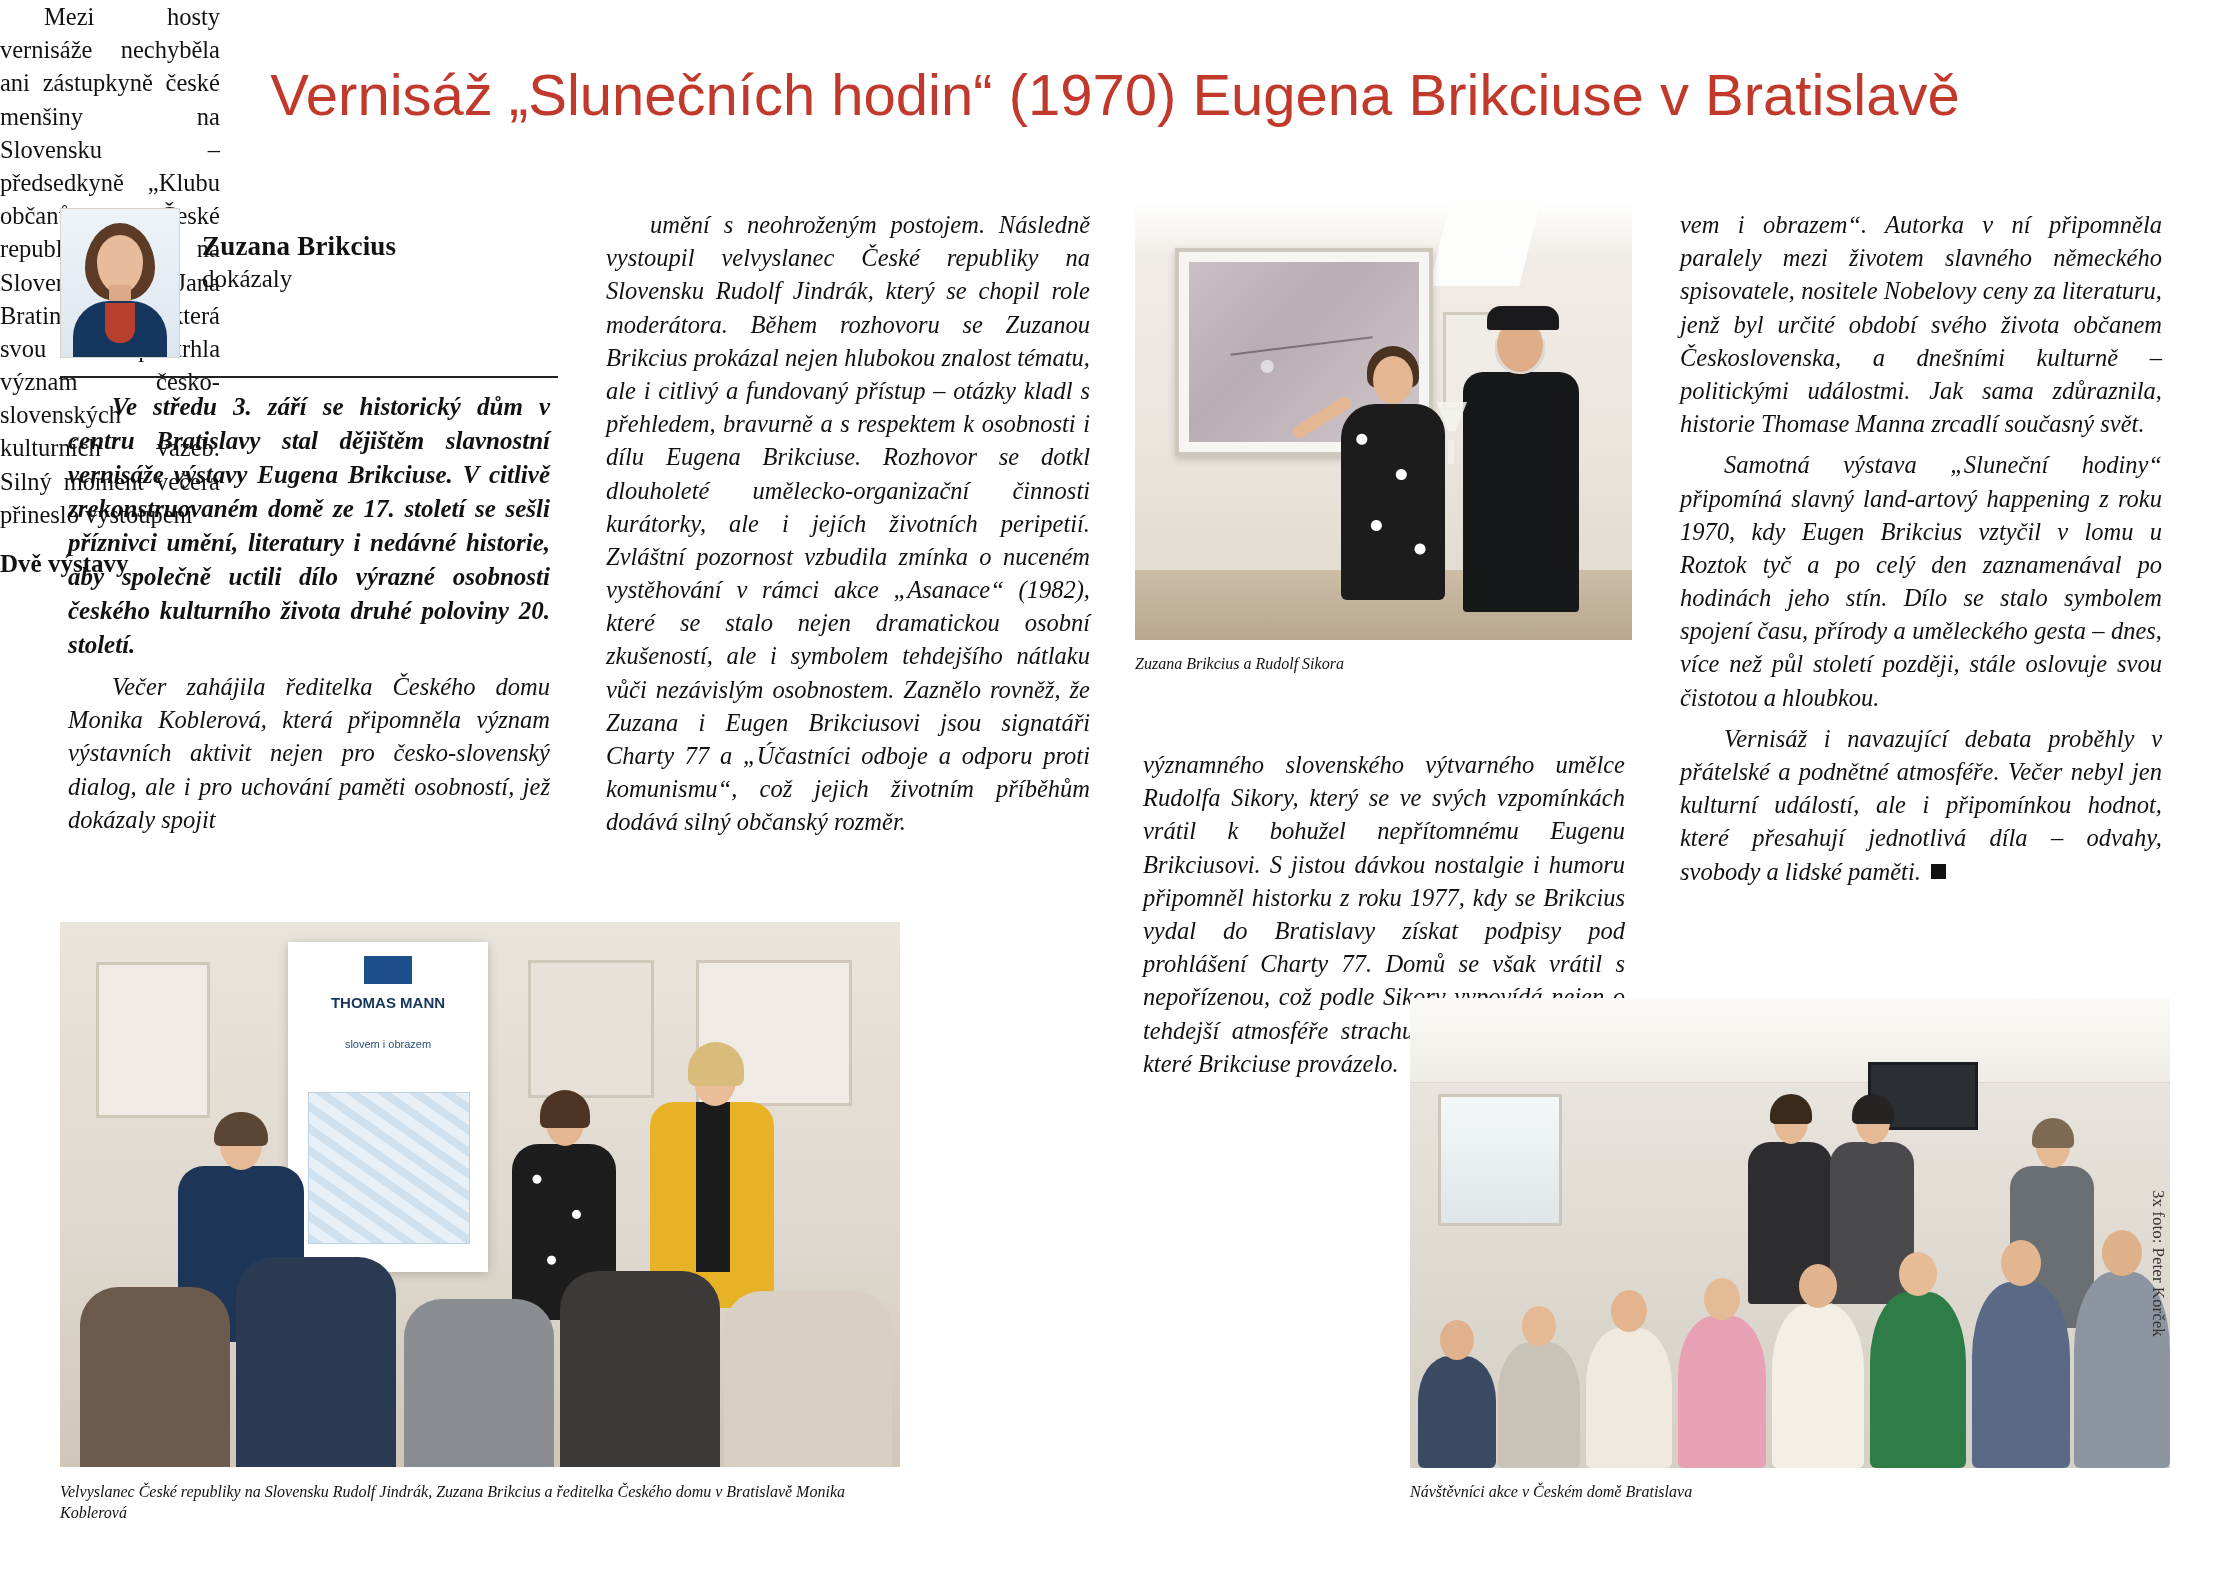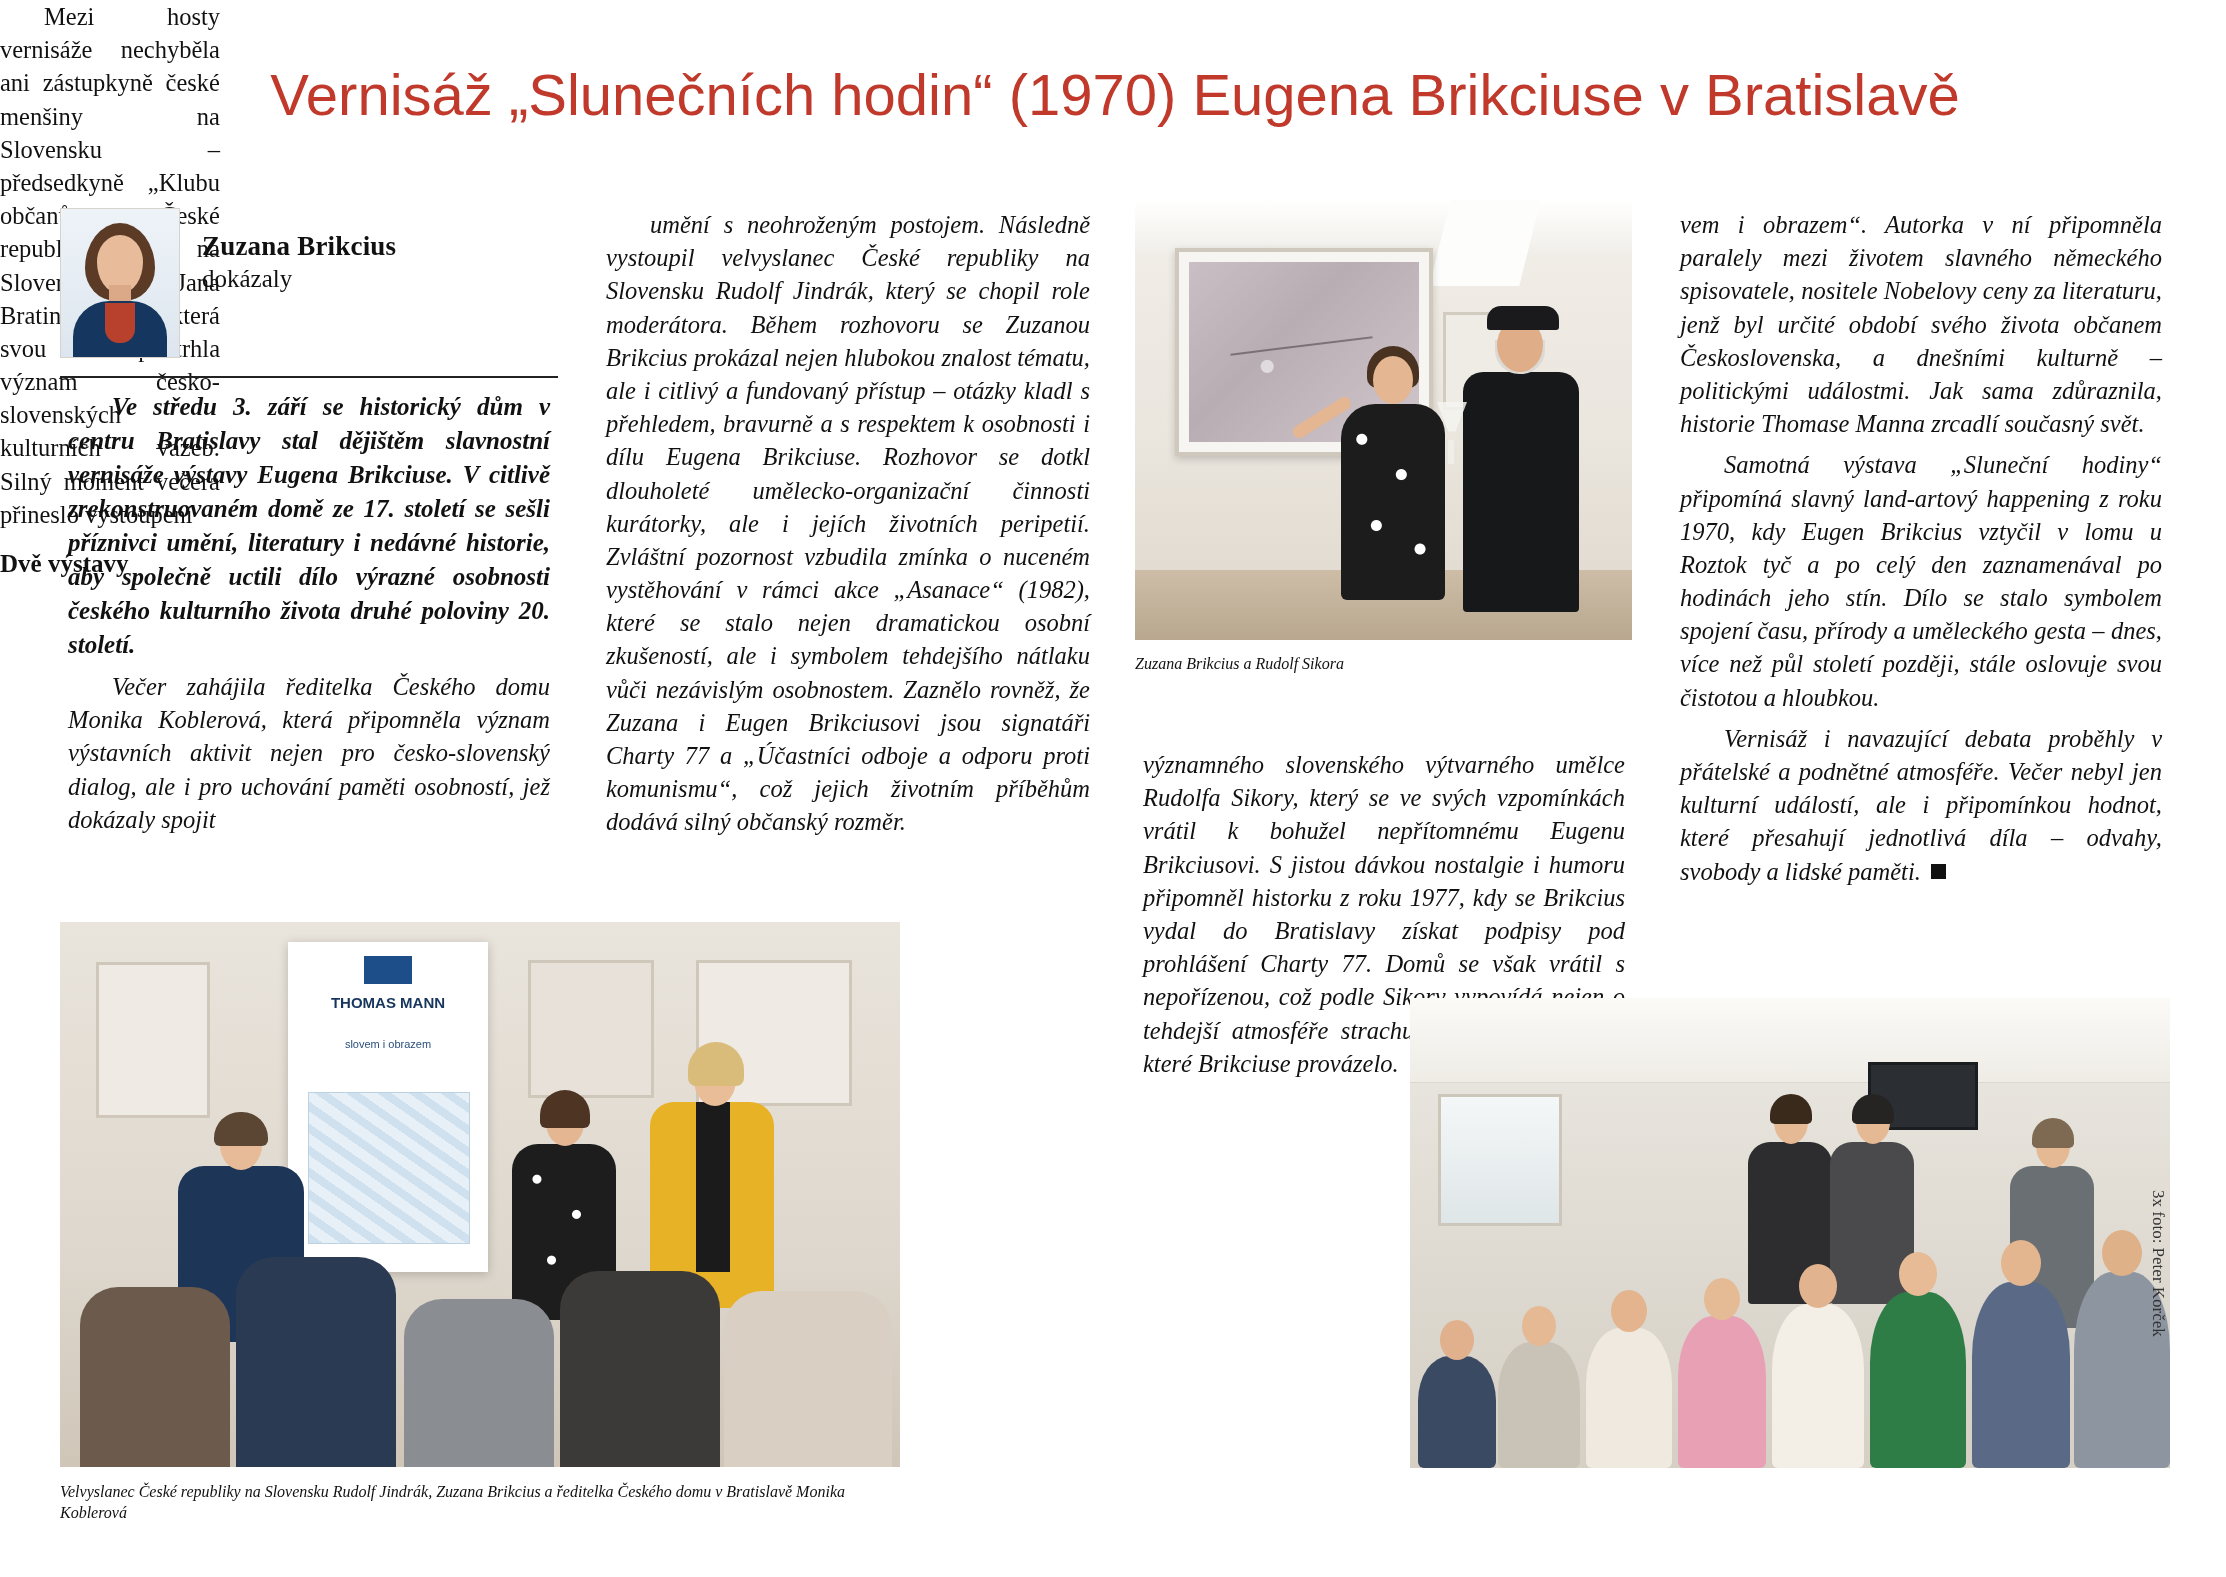--- a/index.html
+++ b/index.html
@@ -632,15 +632,16 @@
       <div class="person" style="left:562px; width:98px; height:238px;">
         <div class="body" style="height:186px; background:#5a6a86;"></div>
         <div class="head" style="bottom:182px; width:40px; height:46px; background:#e3b68f;"></div>
       </div>
       <div class="person" style="left:664px; width:96px; height:250px;">
         <div class="body" style="height:196px; background:#8d96a0;"></div>
         <div class="head" style="bottom:192px; width:40px; height:46px; background:#dfb189;"></div>
       </div>
     </div>
   </div>
+  <div class="caption" id="cap-audience">Návštěvníci akce v Českém domě Bratislava</div>
   <div id="photo-credit">3x foto: Peter Korček</div>
 
 </div>
 
 </body></html>

